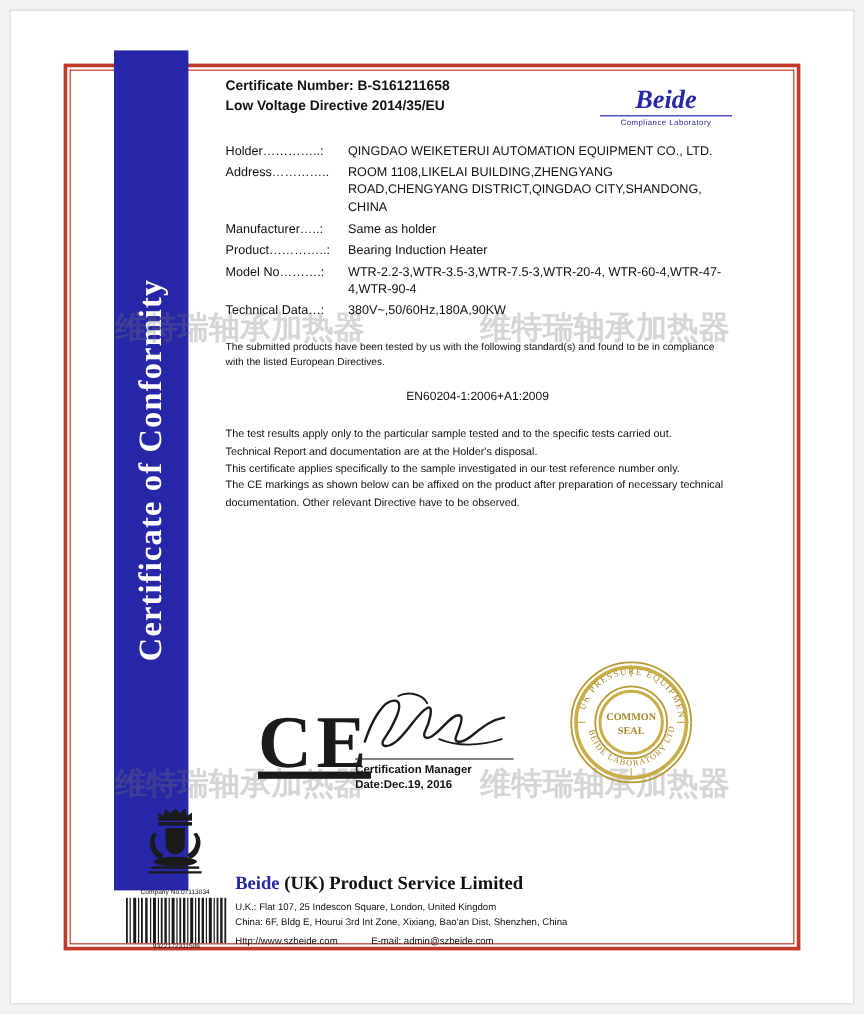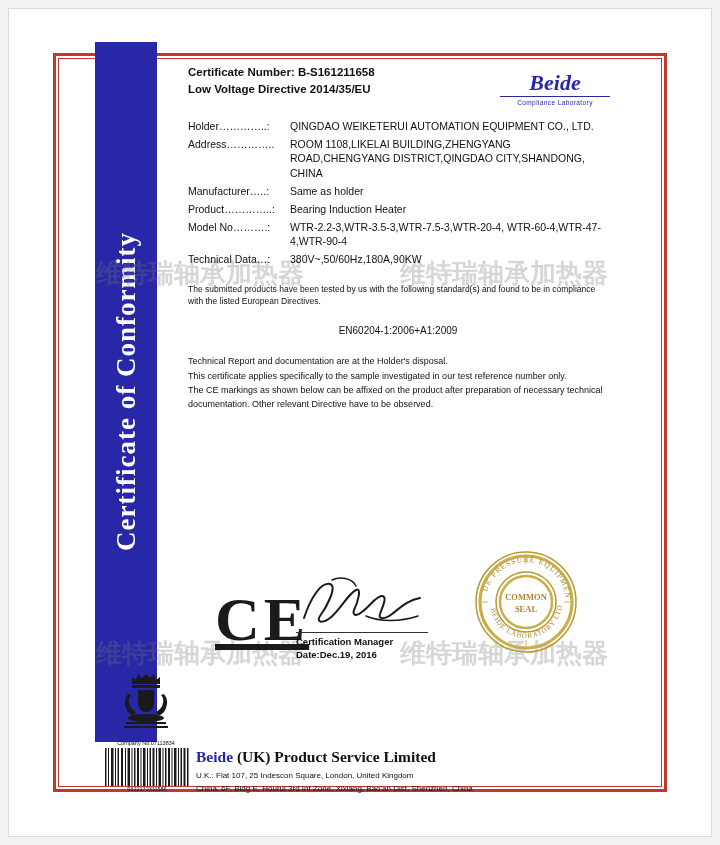--- a/index.html
+++ b/index.html
@@ -231,21 +231,21 @@
     top: 786px;
     width: 86px;
     text-align: center;
     font-size: 5.5px;
     color: #111;
   }
   
   .footer {
     position: absolute;
     left: 196px;
-    top: 748px;
+    top: 728px;
     width: 400px;
   }
   .footer-title {
     font-size: 15.5px;
     color: #2727a8;
     font-weight: bold;
     font-family: "Liberation Serif", serif;
   }
   .footer-title .rest {
     color: #111;
@@ -336,20 +336,21 @@
         <td class="label">Technical Data…:</td>
         <td class="value">380V~,50/60Hz,180A,90KW</td>
       </tr>
     </tbody>
       </table>
 
     <div class="para">The submitted products have been tested by us with the following standard(s) and found to be in compliance with the listed European Directives.</div>
 
     <div class="standard">EN60204-1:2006+A1:2009</div>
 
+    <div class="para2">The test results apply only to the particular sample tested and to the specific tests carried out.</div>
     <div class="para2" style="margin-top:0;">Technical Report and documentation are at the Holder's disposal.</div>
     <div class="para2" style="margin-top:0;">This certificate applies specifically to the sample investigated in our test reference number only.</div>
     <div class="para2" style="margin-top:0;">The CE markings as shown below can be affixed on the product after preparation of necessary technical documentation. Other relevant Directive have to be observed.</div>
   </div>
 
   <div class="ce-mark">CE</div>
 
   <div class="sign-block">
     <svg class="sign-svg" width="134" height="60" viewBox="0 0 134 60">
       <path d="M8,46 C14,28 24,10 34,12 C42,14 30,36 24,44 C20,50 26,52 34,46 C44,38 52,22 60,18 C66,15 62,30 58,38 C56,43 60,45 66,40 C74,34 80,24 86,24 C92,24 86,36 84,42 C82,47 88,48 96,42 C104,36 112,28 124,26" fill="none" stroke="#1a1a1a" stroke-width="2" stroke-linecap="round"></path>
@@ -434,14 +435,17 @@
     </g>
   </svg>
   <div class="barcode-num">9322172311586</div>
 
   <div class="footer">
     <div class="footer-title">
       <span>Beide</span><span class="rest"> (UK) Product Service Limited</span>
     </div>
     <div class="footer-line">U.K.: Flat 107, 25 Indescon Square, London, United Kingdom</div>
     <div class="footer-line" style="margin-top:1px;">China: 6F, Bldg E, Hourui 3rd Int Zone, Xixiang, Bao'an Dist, Shenzhen, China</div>
+    <div class="footer-contact">
+      <span>Http://www.szbeide.com</span><span class="sep"></span><span>E-mail: admin@szbeide.com</span>
+    </div>
   </div>
 </div>
 
 </body></html>

